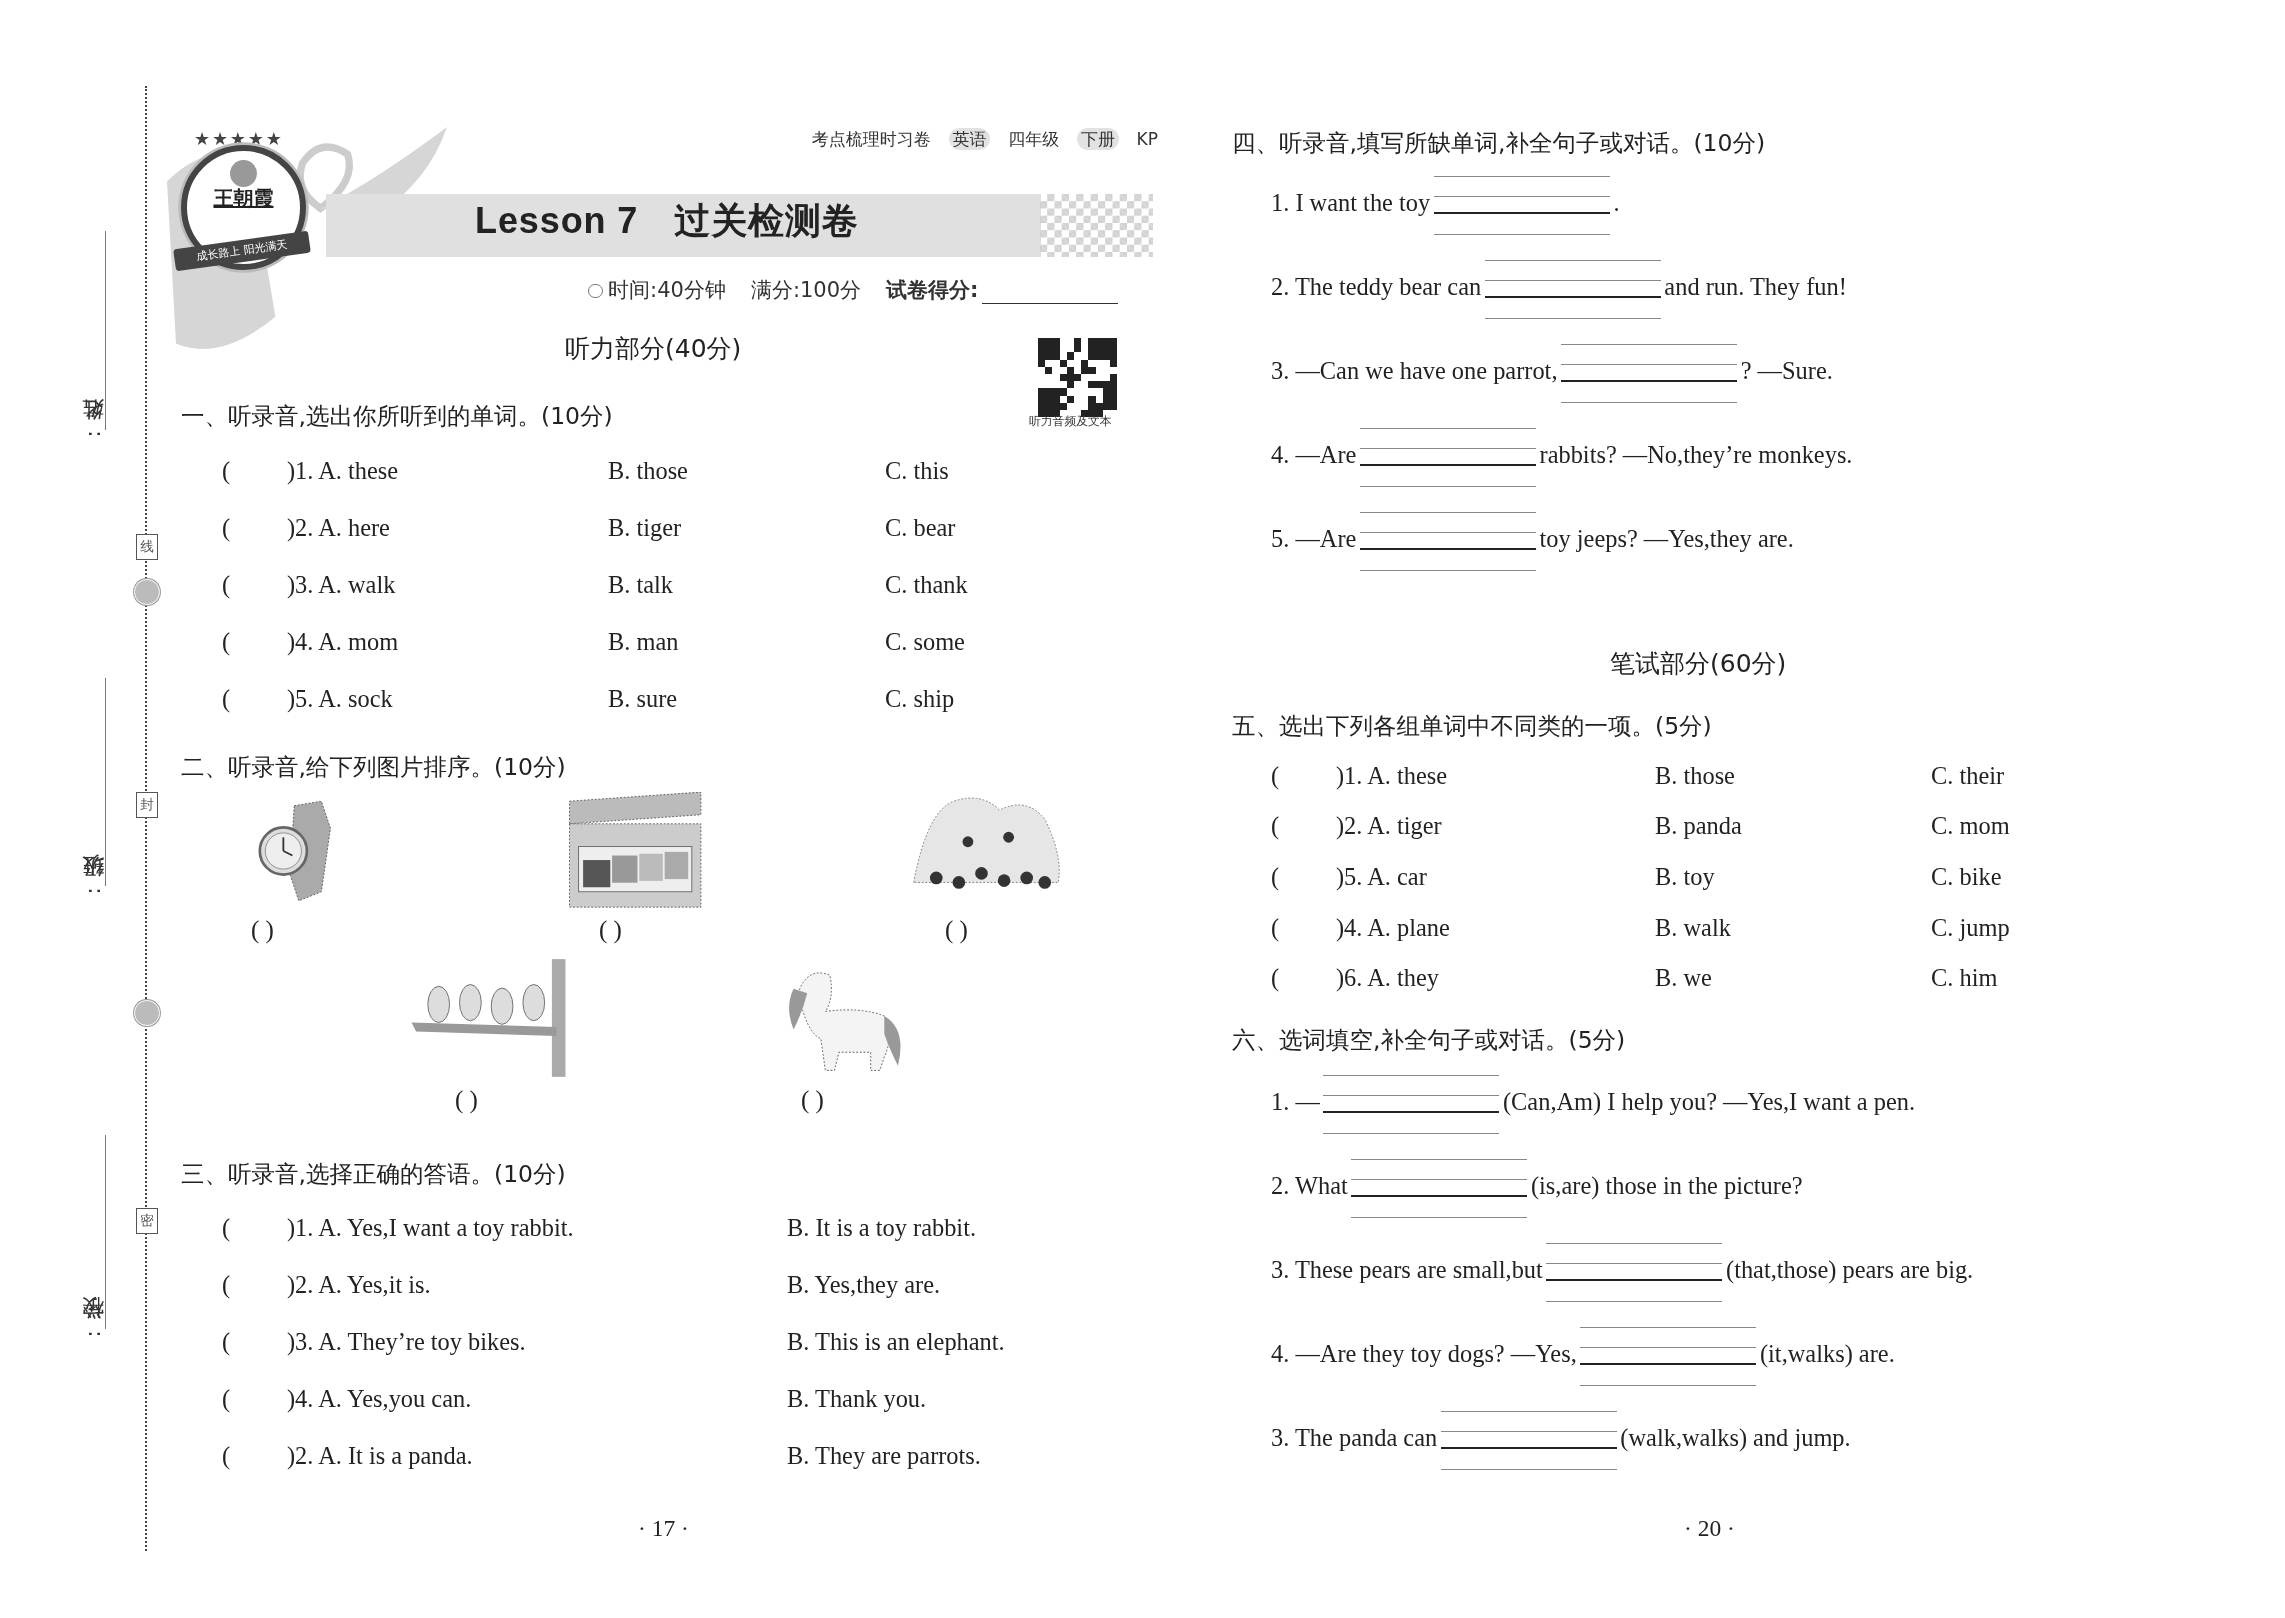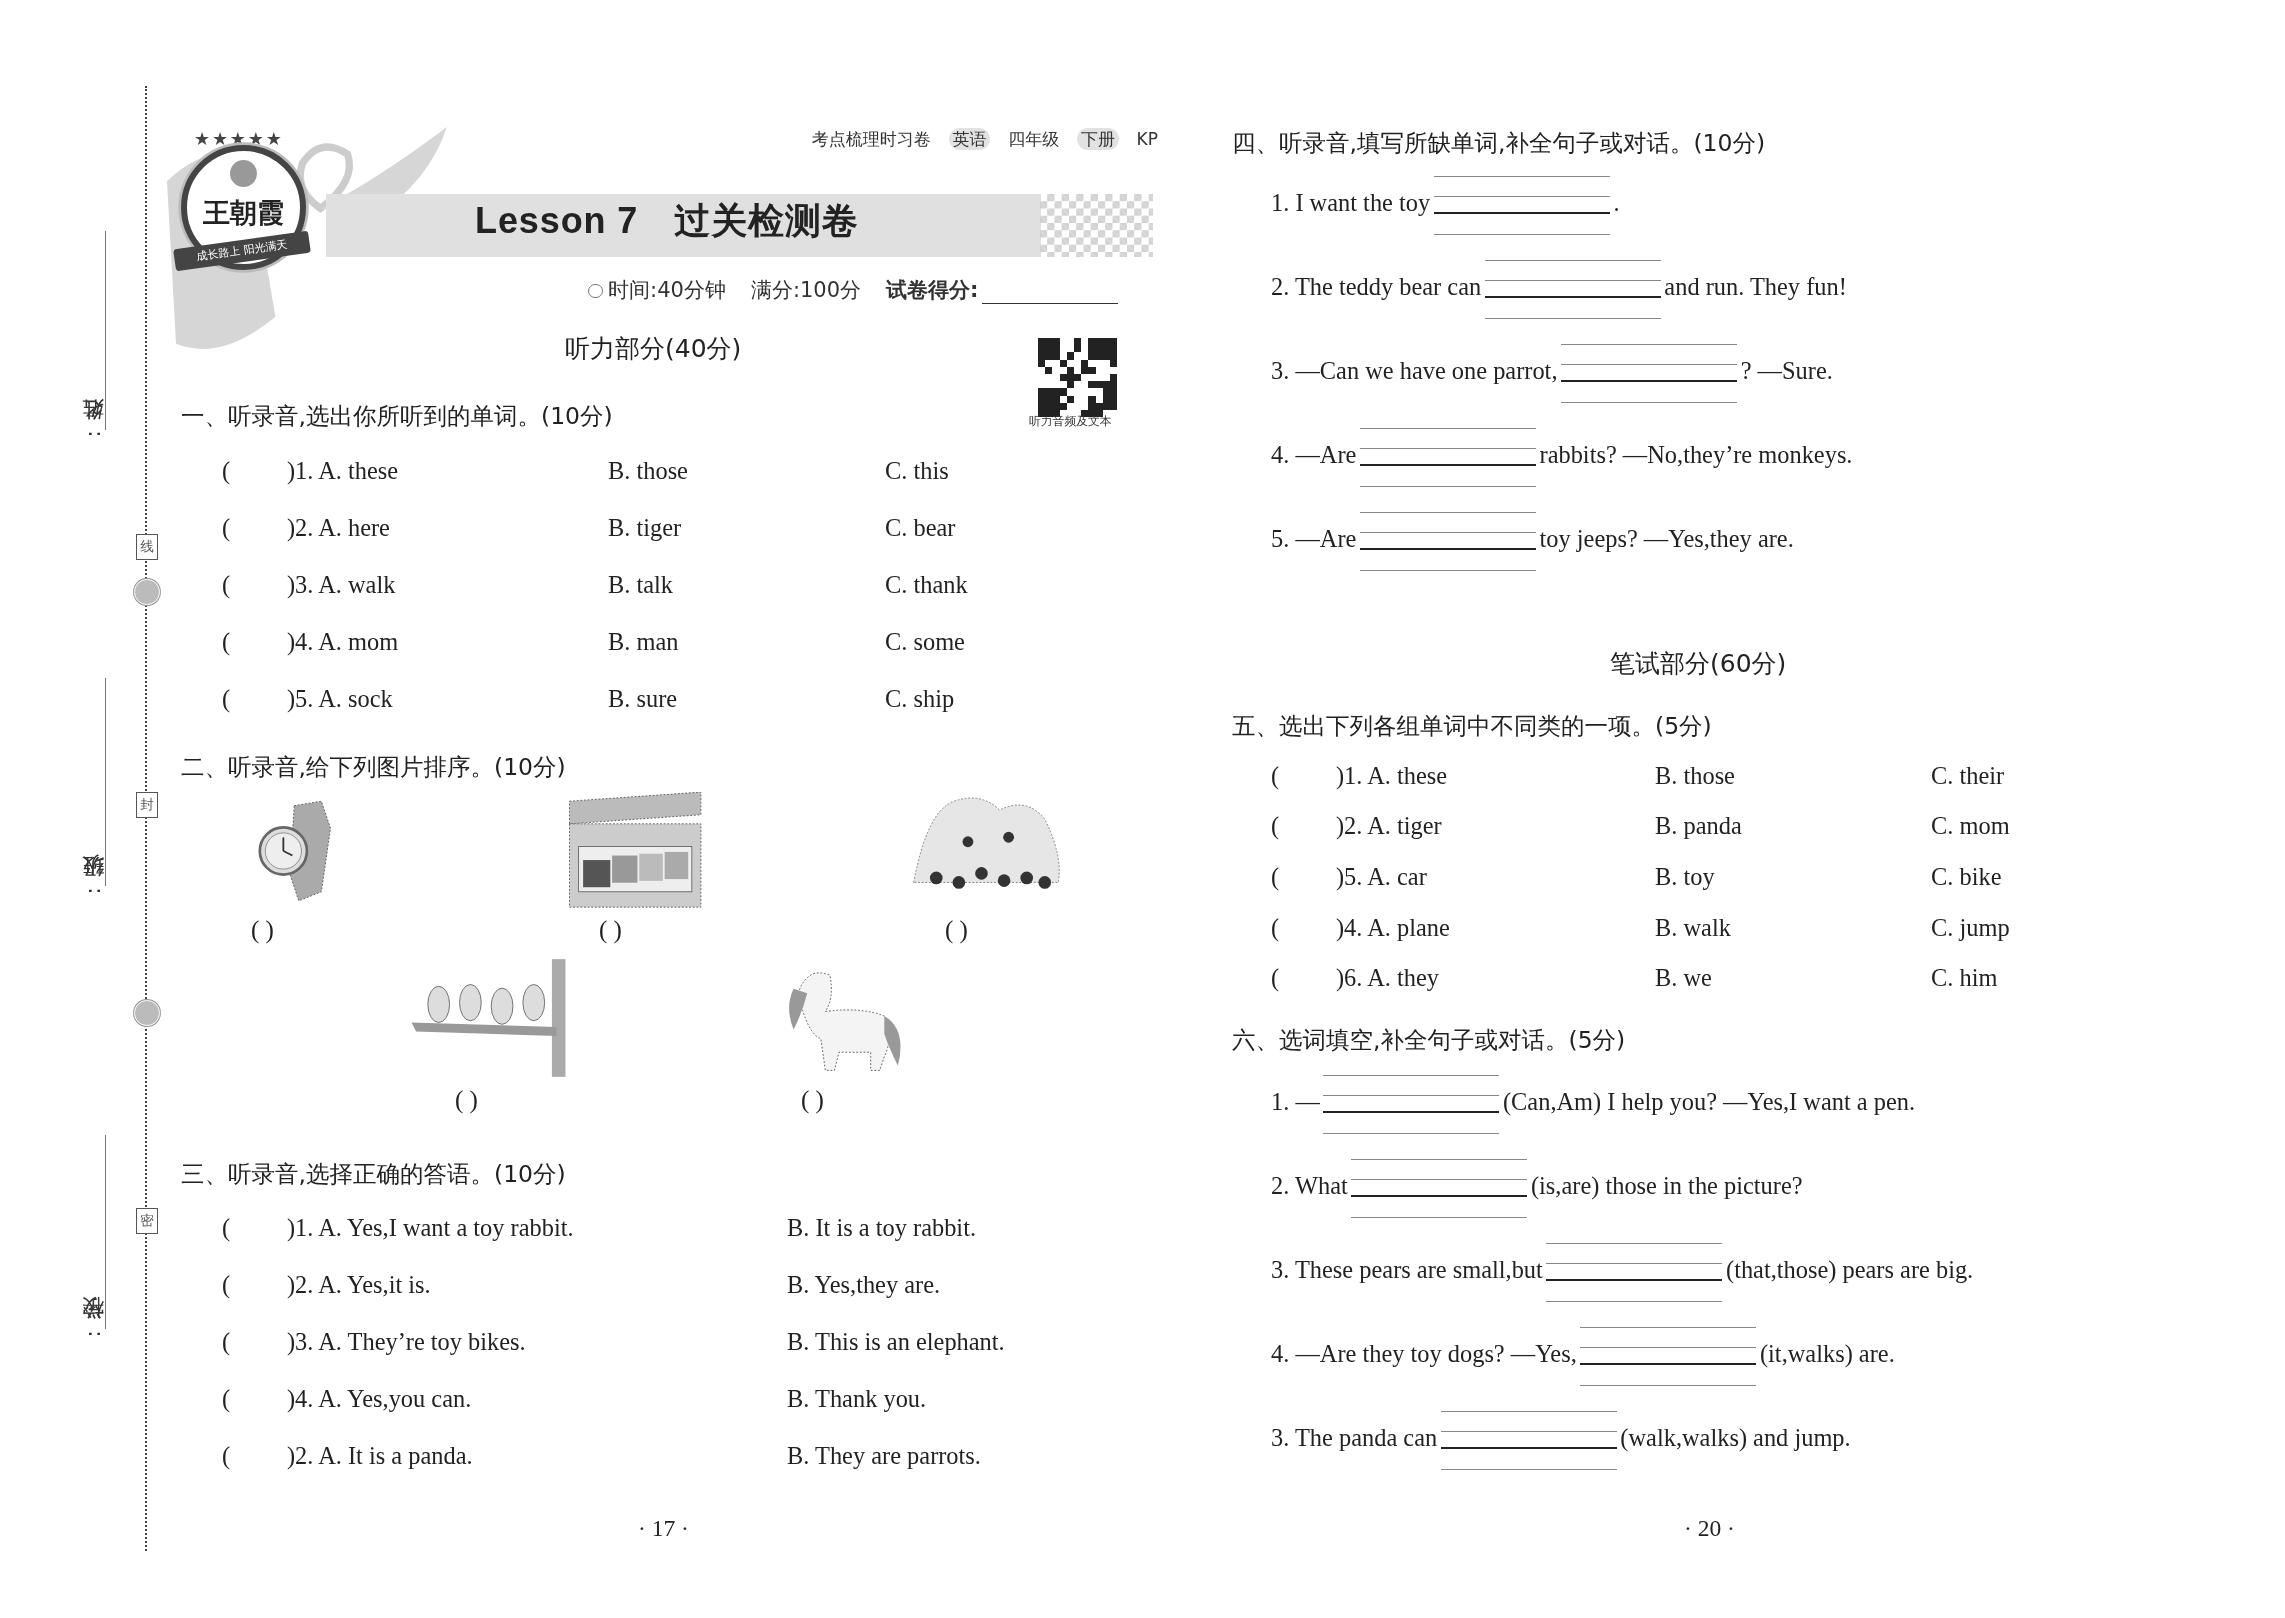--- a/index.html
+++ b/index.html
@@ -22,21 +22,21 @@
   .banner{position:absolute;left:326px;top:194px;width:715px;height:63px;background:#e0e0e0;}
   .checker{position:absolute;left:1040px;top:194px;width:113px;height:63px;
     background-image:linear-gradient(45deg,#cfcfcf 25%,transparent 25%,transparent 75%,#cfcfcf 75%),
                      linear-gradient(45deg,#cfcfcf 25%,transparent 25%,transparent 75%,#cfcfcf 75%);
     background-size:14.5px 14.5px;background-position:0 0,7.2px 7.2px;opacity:.9;}
   .title{position:absolute;left:475px;top:197px;font-size:36px;font-weight:bold;white-space:nowrap;
          font-family:"Liberation Sans","DejaVu Sans",sans-serif;letter-spacing:0.9px;}
   .title .cnpart{margin-left:36px;font-family:"DejaVu Sans",sans-serif;}
   .logo{position:absolute;left:181px;top:145px;width:113px;height:113px;border-radius:50%;border:6.3px solid #444;background:#fff;
         box-shadow:0 0 0 2.7px #bbb;text-align:center;}
-  .logo .name{font-size:27px;font-weight:bold;margin-top:44px;font-family:"DejaVu Serif",serif;}
+  .logo .name{font-size:20px;font-weight:bold;margin-top:34px;font-family:"DejaVu Serif",serif;text-decoration:underline;}
   .logo .face{width:27px;height:27px;border-radius:50%;background:#999;margin:5.4px auto 0;position:absolute;left:43px;top:3.6px;}
   .logo .slogan{position:absolute;left:-12.7px;top:89px;width:136px;height:22px;background:#444;color:#fff;font-size:11px;line-height:22px;transform:rotate(-8deg);border-radius:3.6px;}
   .stars{position:absolute;left:194px;top:128px;font-size:18px;color:#444;letter-spacing:1.8px;}
   .timeline{position:absolute;left:588px;top:276px;font-size:21px;white-space:nowrap;color:#333;}
   .timeline .score{font-weight:bold;margin-left:25px;}
   .timeline .blank{display:inline-block;width:136px;border-bottom:1.8px solid #333;height:18px;margin-left:3.6px;vertical-align:bottom;}
   .timeline .gap{margin-left:25px;}
   .clock{display:inline-block;width:12.7px;height:12.7px;border:1.8px solid #777;border-radius:50%;margin-right:5.4px;vertical-align:middle;}
   .parthead{position:absolute;font-size:25px;white-space:nowrap;}
   .qrwrap{position:absolute;left:1038px;top:338px;width:80px;height:80px;background:#fff;}

